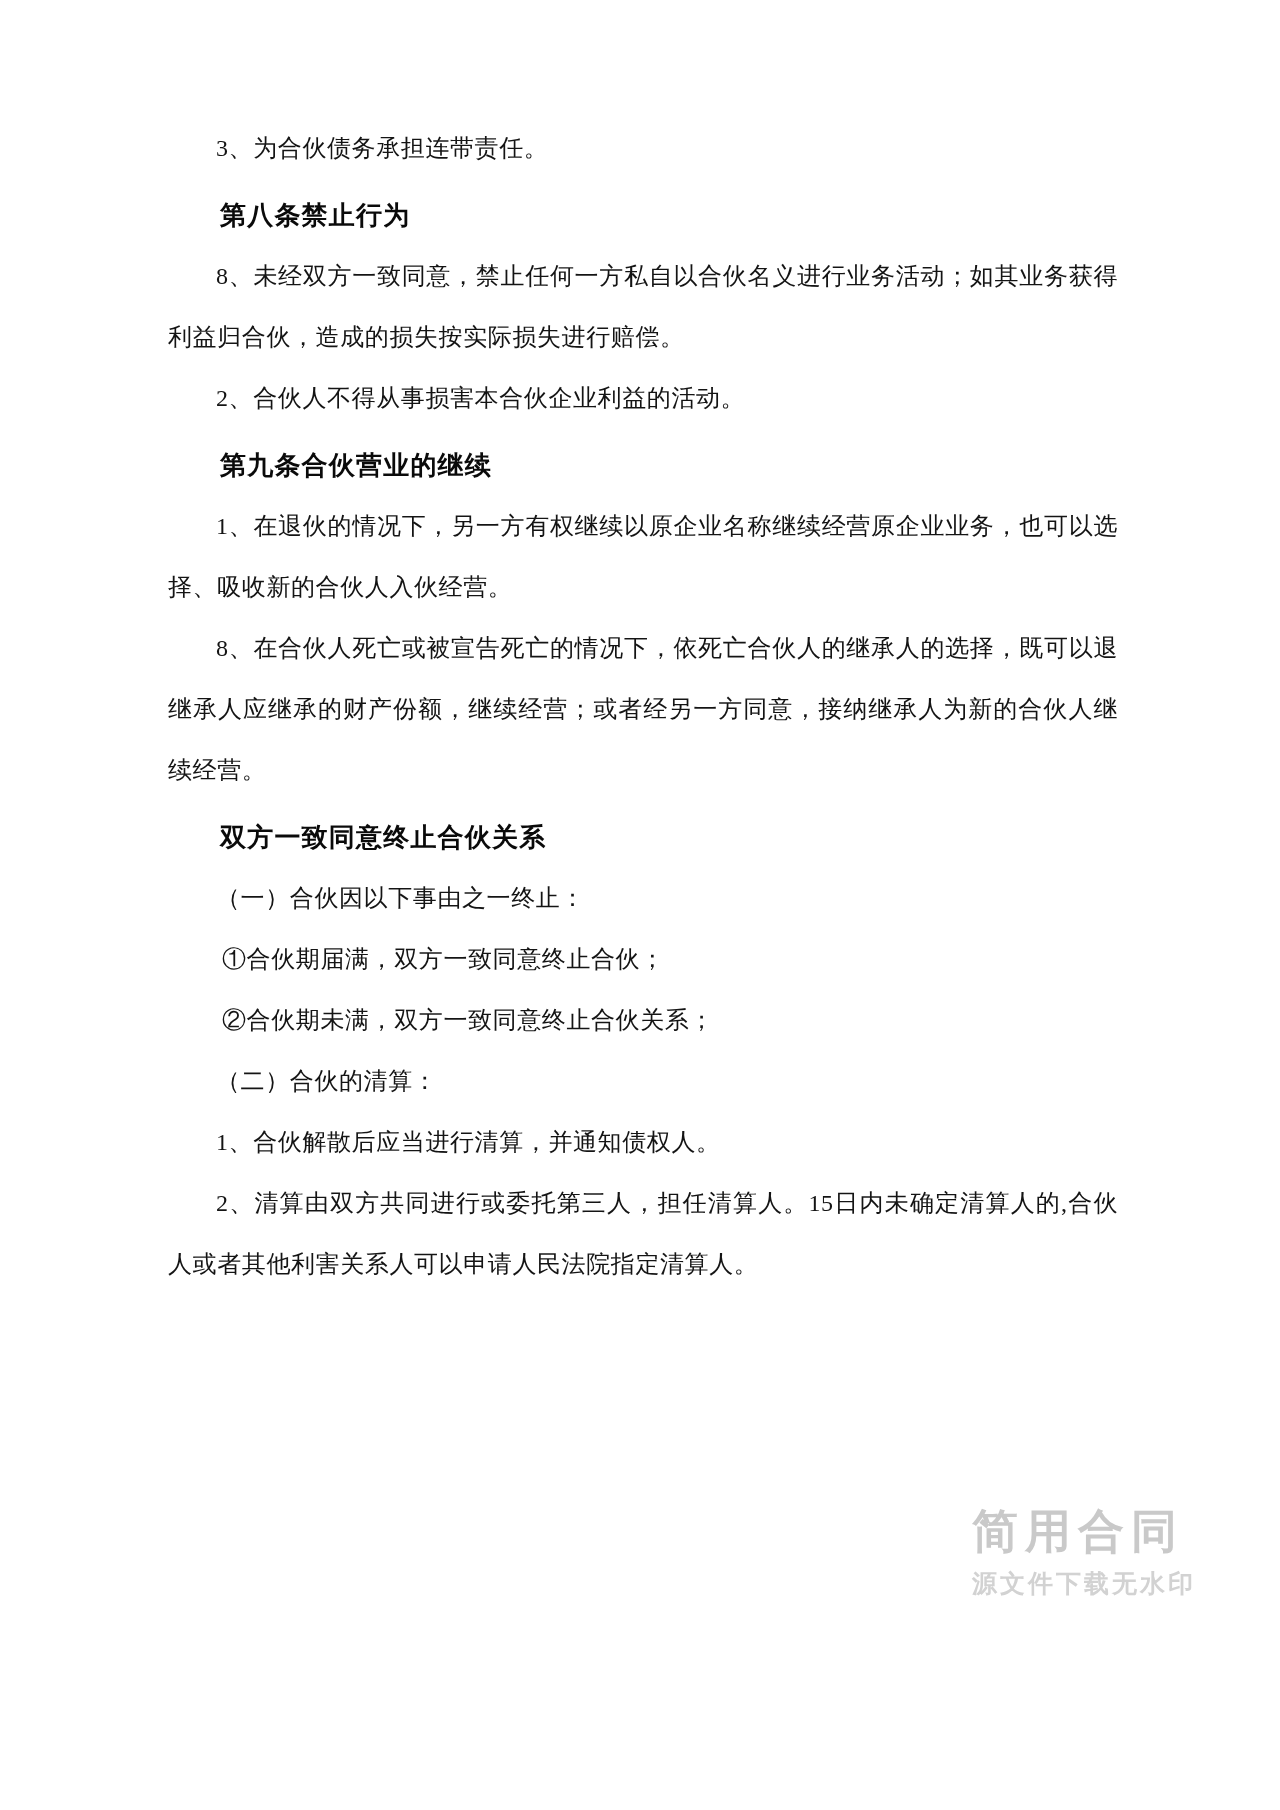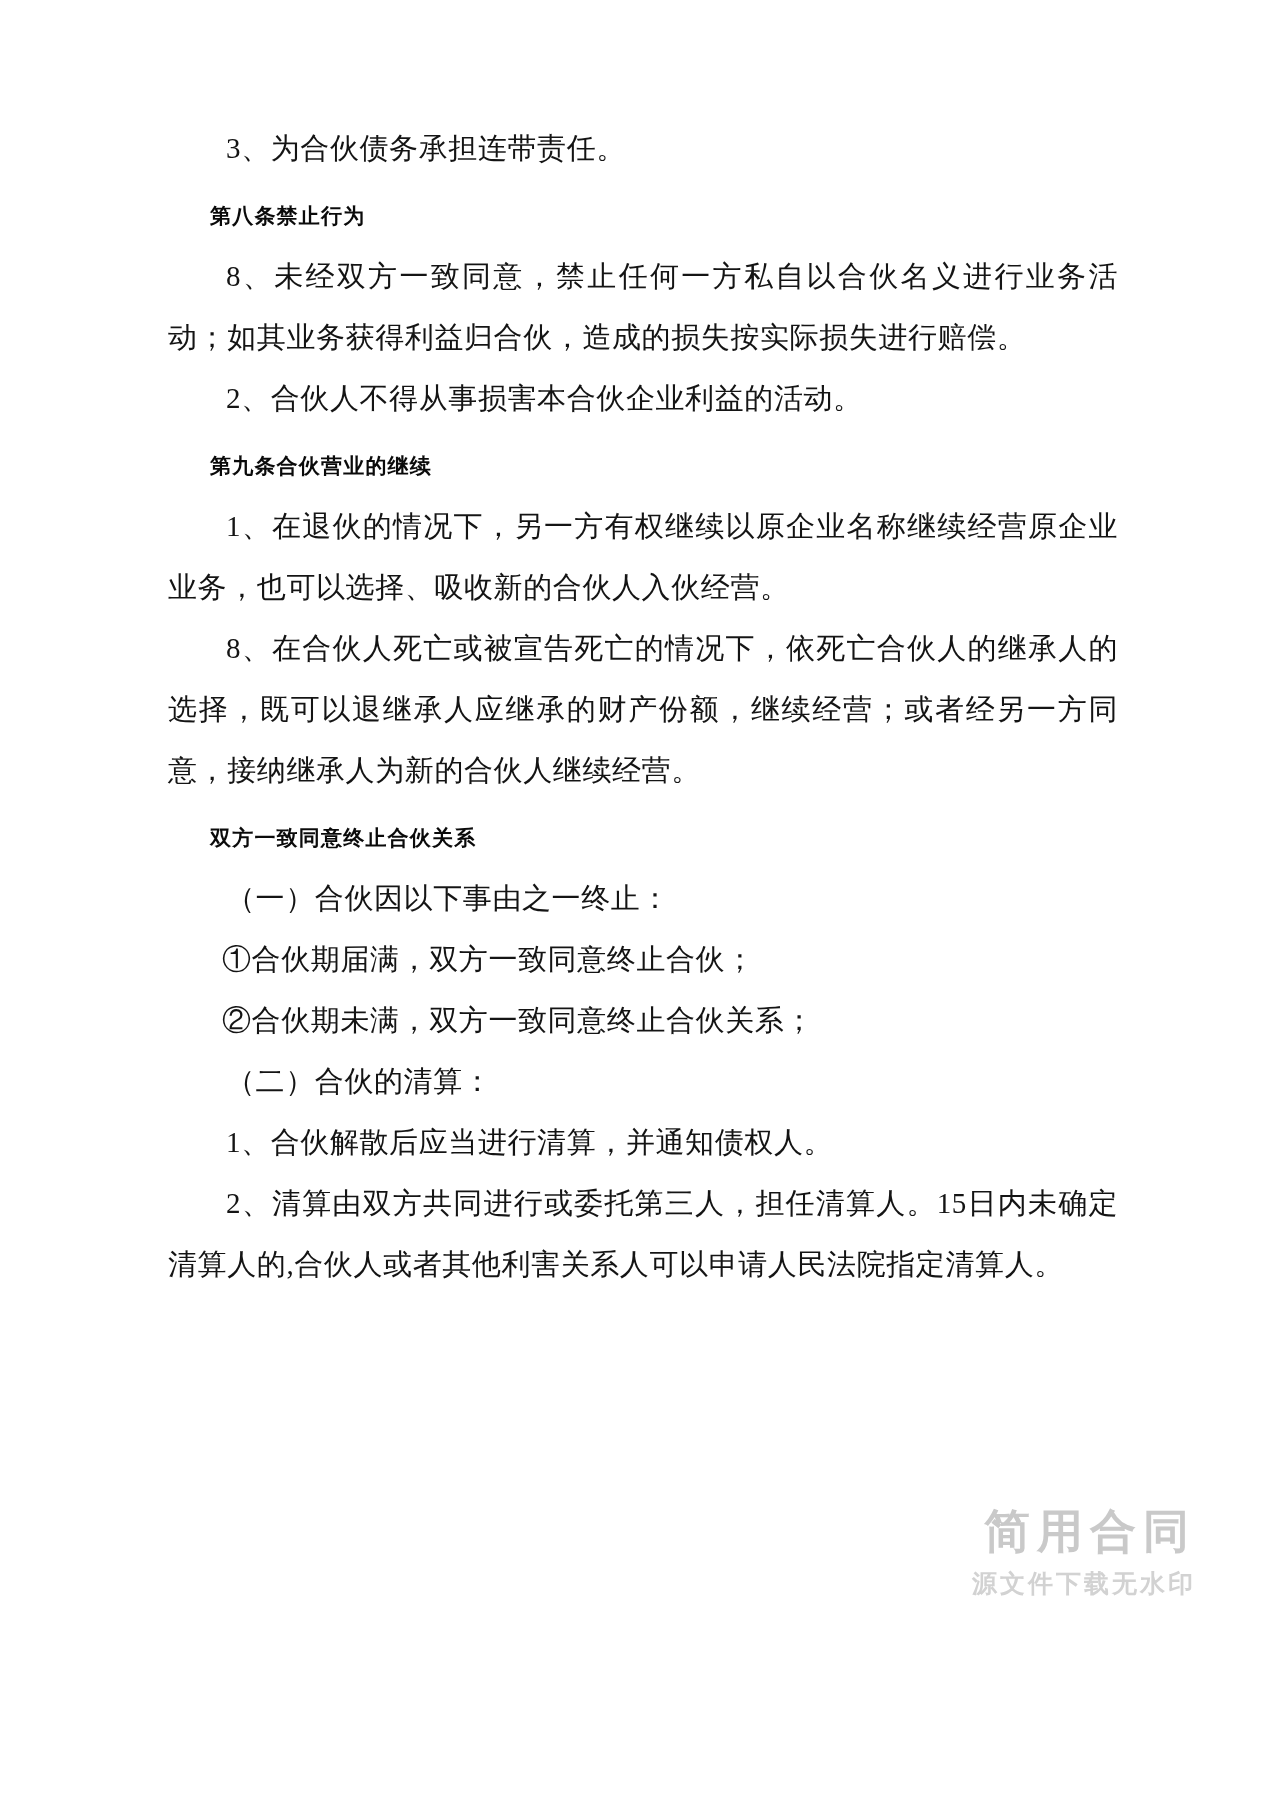--- a/index.html
+++ b/index.html
@@ -21,53 +21,53 @@
   }
   .content {
     position: absolute;
     left: 168px;
     top: 118px;
     width: 950px;
   }
   
   .para {
     font-family: "Liberation Serif", "DejaVu Serif", serif;
-    font-size: 29px;
+    font-size: 24px;
     line-height: 61px;
     color: #141414;
     text-align: justify;
     text-justify: inter-ideograph;
     letter-spacing: 0.6px;
     margin: 0 0 0 0;
     text-indent: 2em;
     font-weight: 400;
   }
   
   .para.noindent {
     text-indent: 0;
     padding-left: 54px;
   }
   .heading {
     font-family: "Liberation Sans", "DejaVu Sans", sans-serif;
-    font-size: 21px;
+    font-size: 26px;
     line-height: 61px;
     font-weight: 700;
     color: #0a0a0a;
     letter-spacing: 1.2px;
     text-indent: 2em;
     margin: 0;
   }
   .spacer-sm { height: 6px; }
 
   
   .watermark {
     position: absolute;
     right: 84px;
     bottom: 210px;
-    text-align: right;
+    text-align: left;
     user-select: none;
     pointer-events: none;
   }
   .wm-main {
     font-family: "Liberation Sans", "DejaVu Sans", sans-serif;
     font-size: 46px;
     font-weight: 700;
     letter-spacing: 7px;
     color: #c9c9c9;
     line-height: 1.1;

